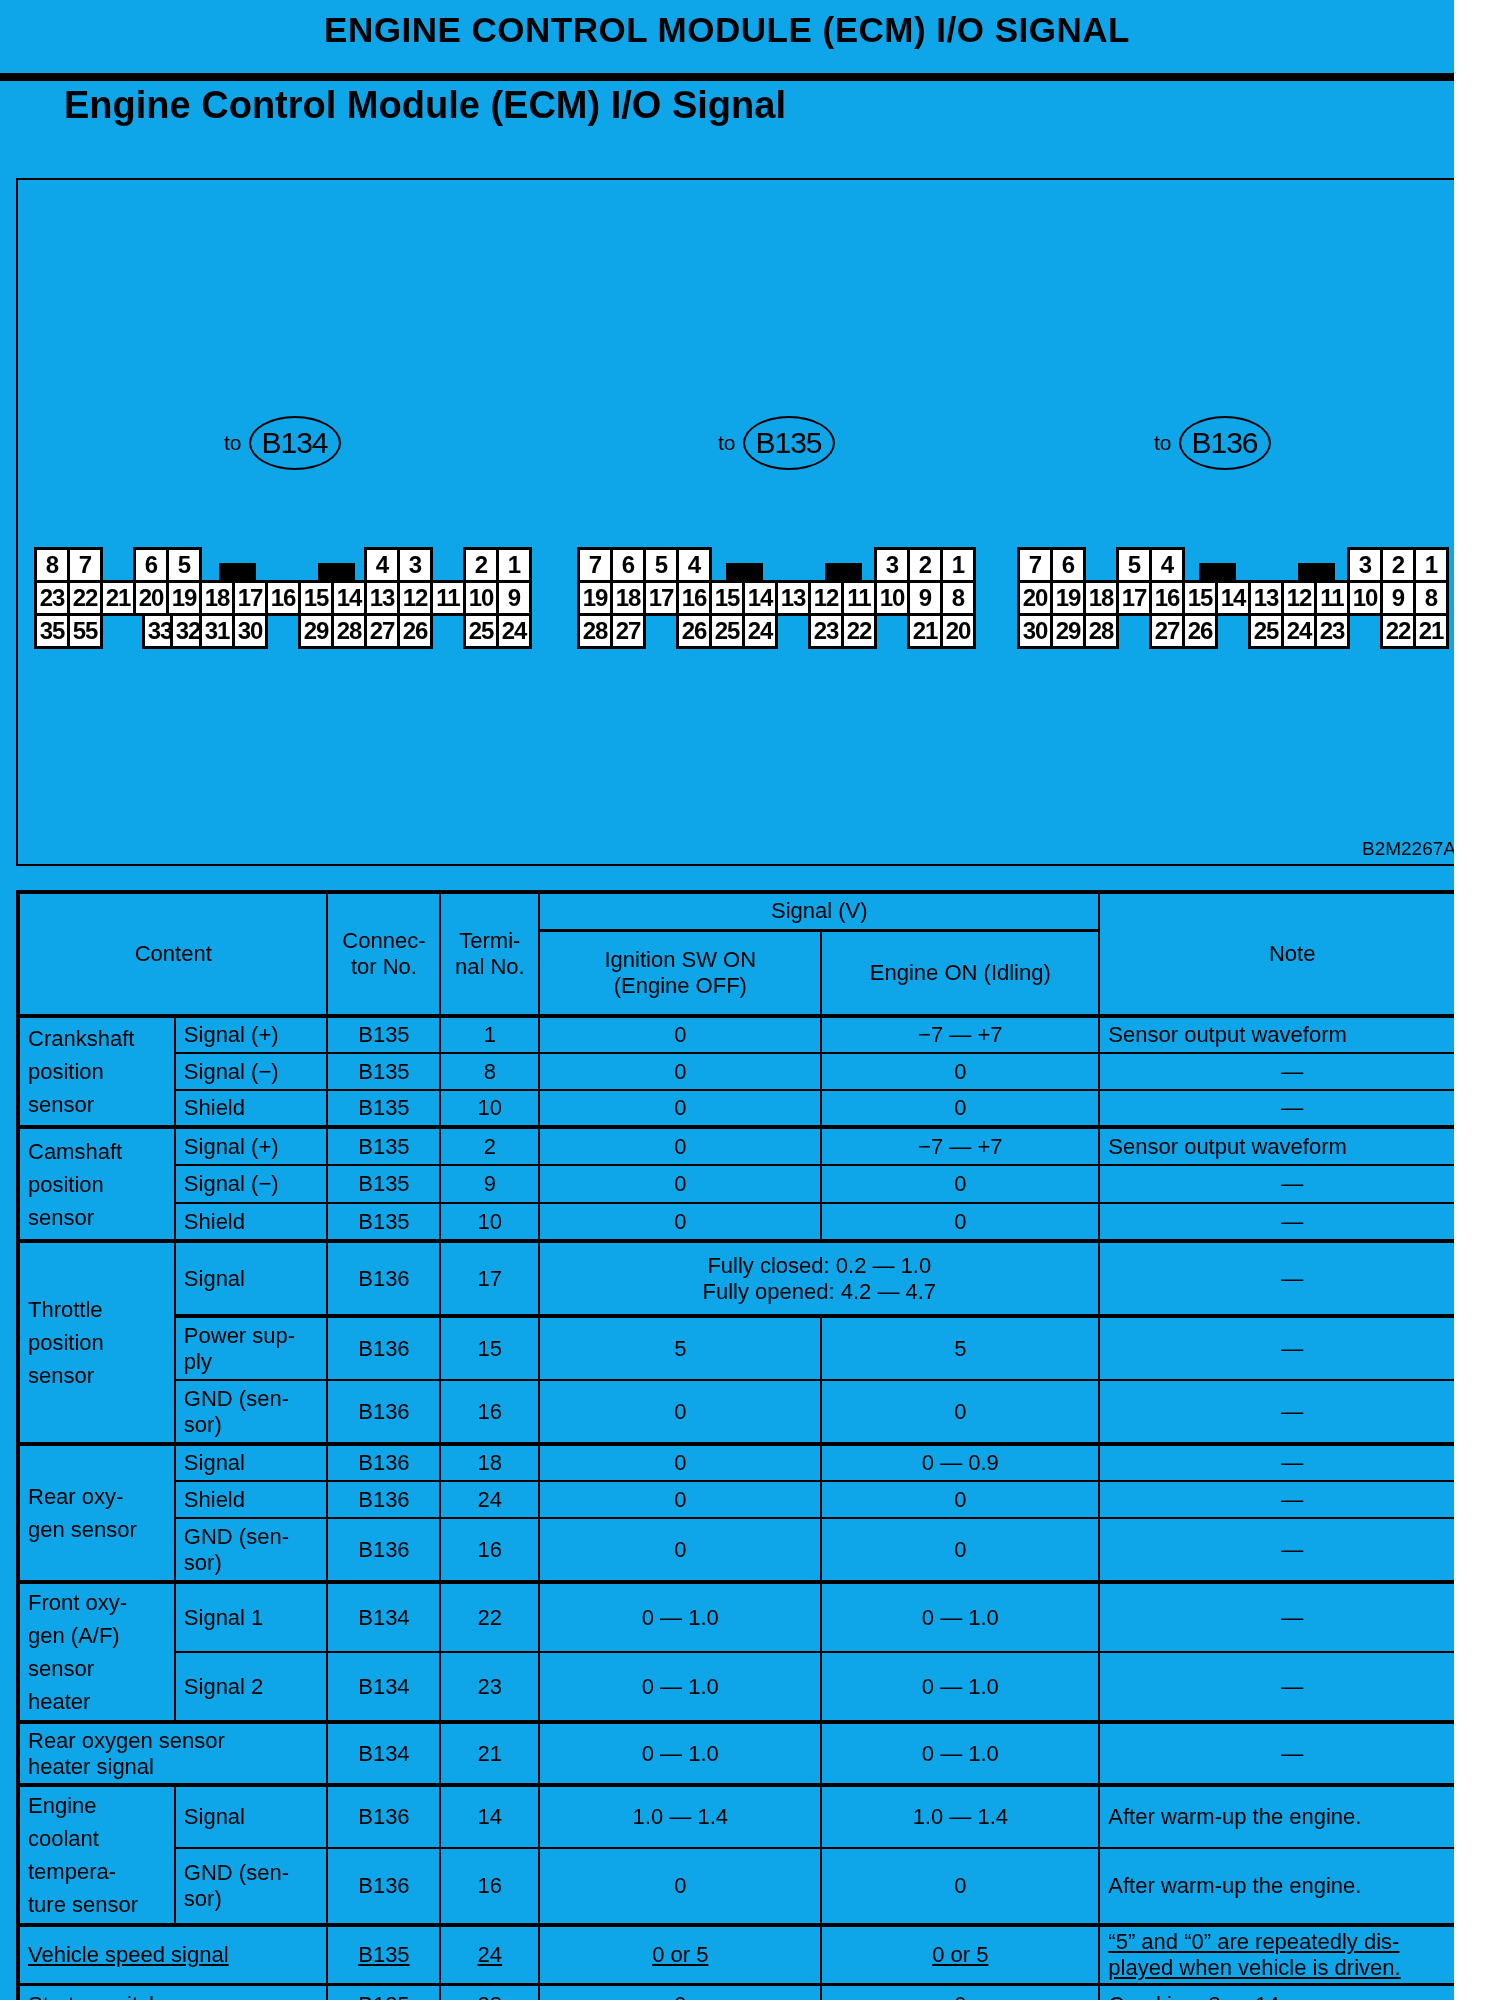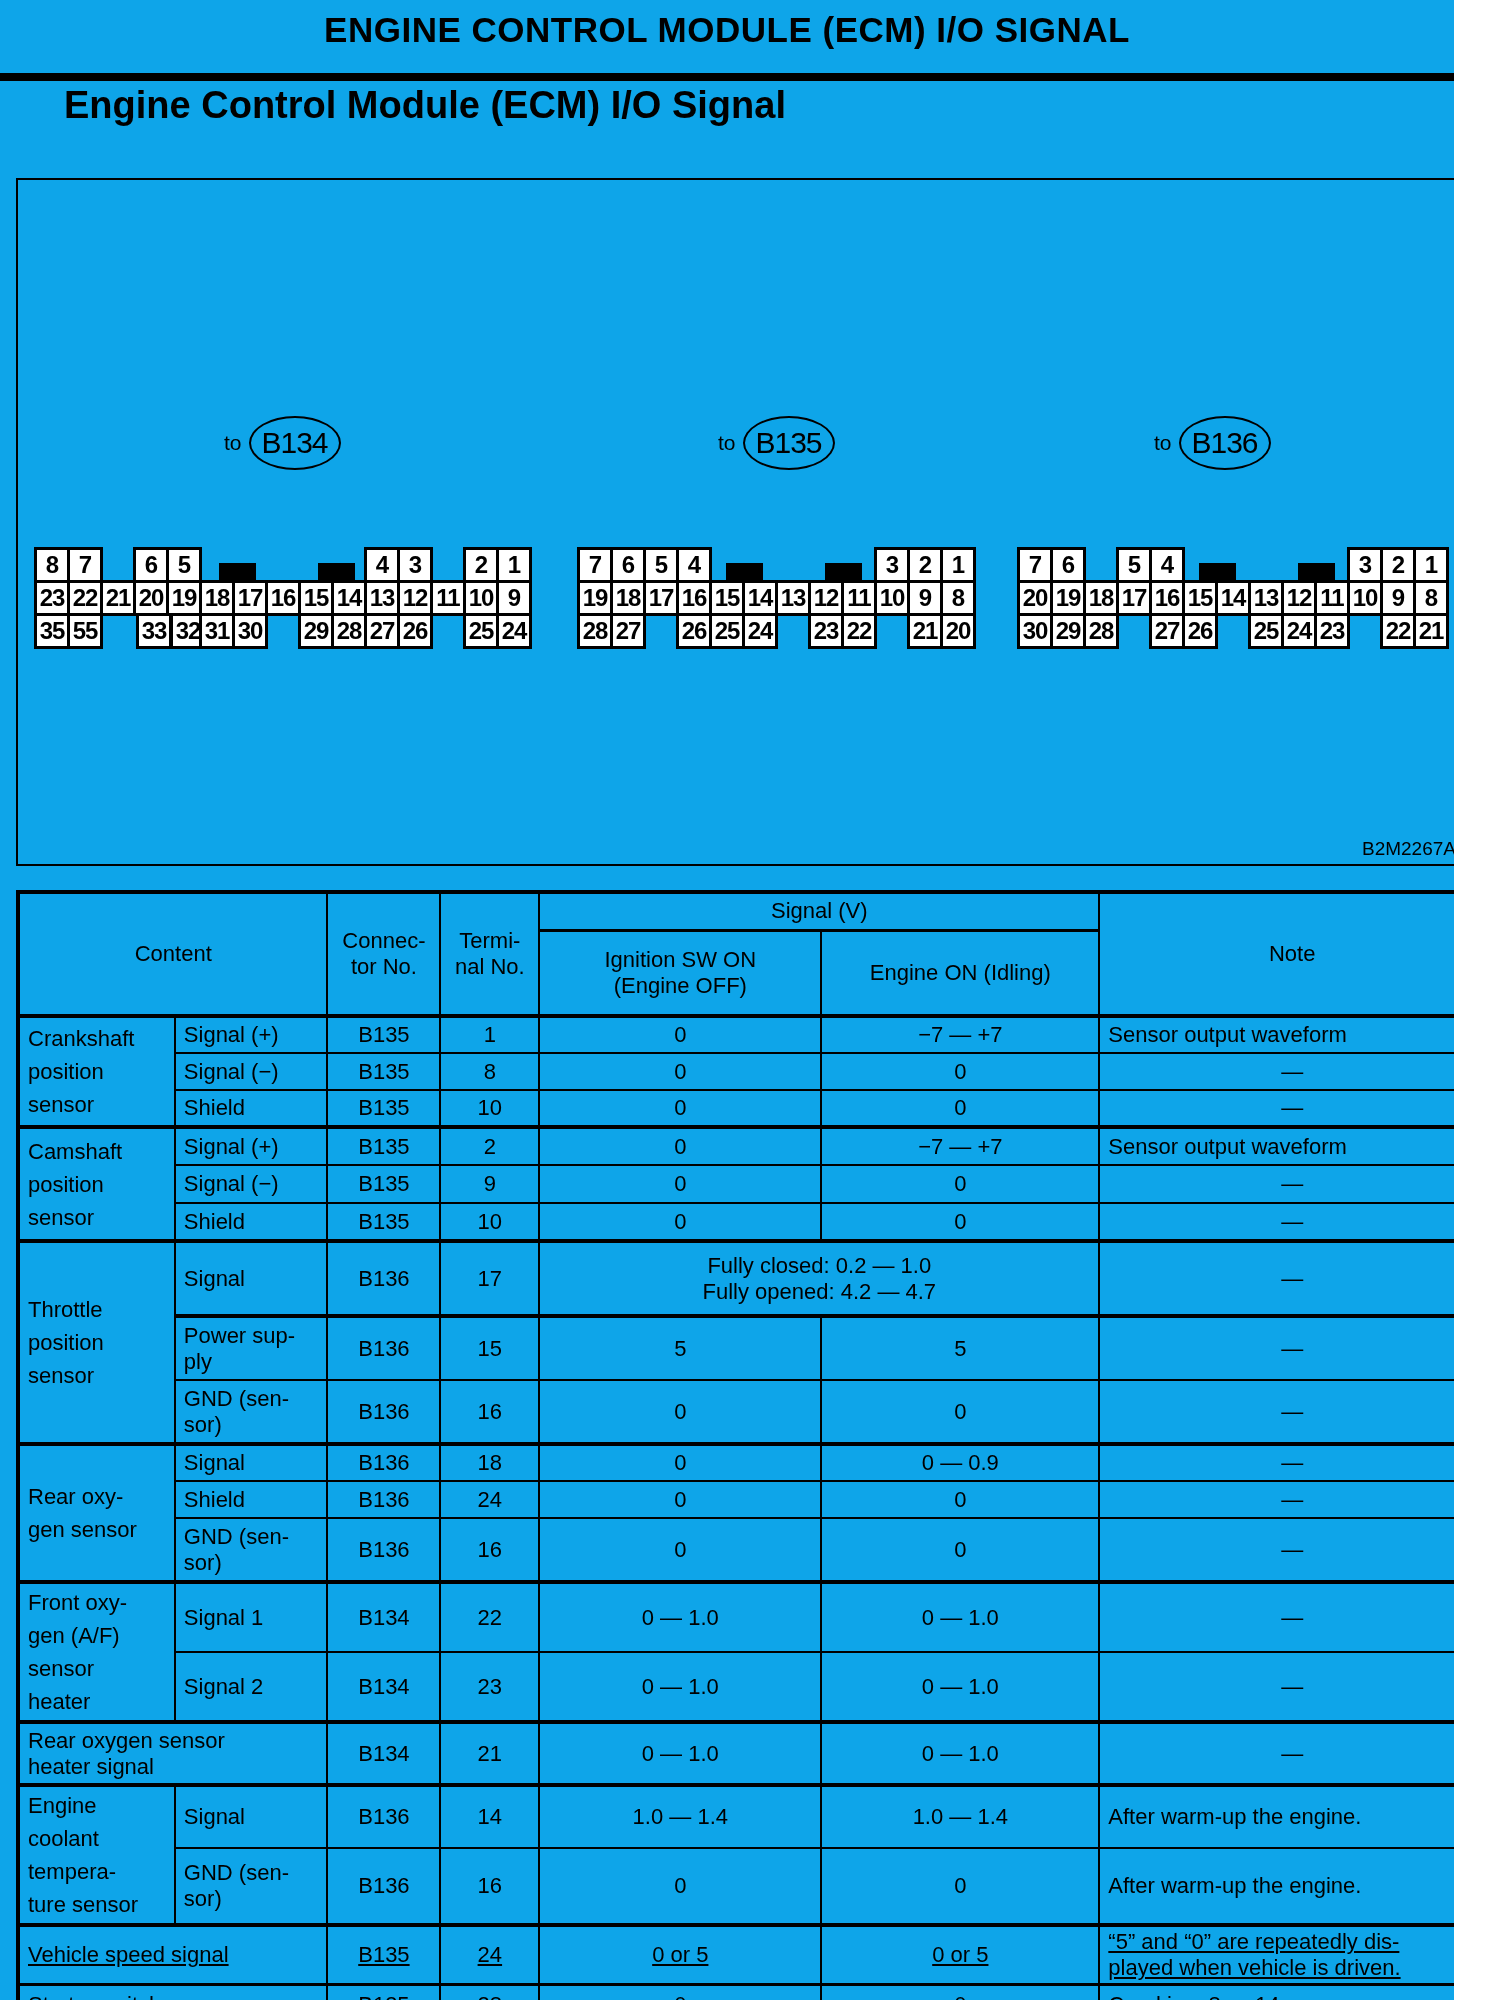--- a/index.html
+++ b/index.html
@@ -73,21 +73,21 @@
         <div class="pin" style="left: 231px; top: 33px;">16</div>
         <div class="pin" style="left: 264px; top: 33px;">15</div>
         <div class="pin" style="left: 297px; top: 33px;">14</div>
         <div class="pin" style="left: 330px; top: 33px;">13</div>
         <div class="pin" style="left: 363px; top: 33px;">12</div>
         <div class="pin" style="left: 396px; top: 33px;">11</div>
         <div class="pin" style="left: 429px; top: 33px;">10</div>
         <div class="pin" style="left: 462px; top: 33px;">9</div>
         <div class="pin" style="left: 0px; top: 66px;">35</div>
         <div class="pin" style="left: 33px; top: 66px;">55</div>
-        <div class="pin" style="left: 102px; top: 66px;">33</div>
+        <div class="pin" style="left: 108px; top: 66px;">33</div>
         <div class="pin" style="left: 136px; top: 66px;">32</div>
         <div class="pin" style="left: 165px; top: 66px;">31</div>
         <div class="pin" style="left: 198px; top: 66px;">30</div>
         <div class="pin" style="left: 264px; top: 66px;">29</div>
         <div class="pin" style="left: 297px; top: 66px;">28</div>
         <div class="pin" style="left: 330px; top: 66px;">27</div>
         <div class="pin" style="left: 363px; top: 66px;">26</div>
         <div class="pin" style="left: 429px; top: 66px;">25</div>
         <div class="pin" style="left: 462px; top: 66px;">24</div>
         <div class="notch" style="left: 184.8px;"></div>

